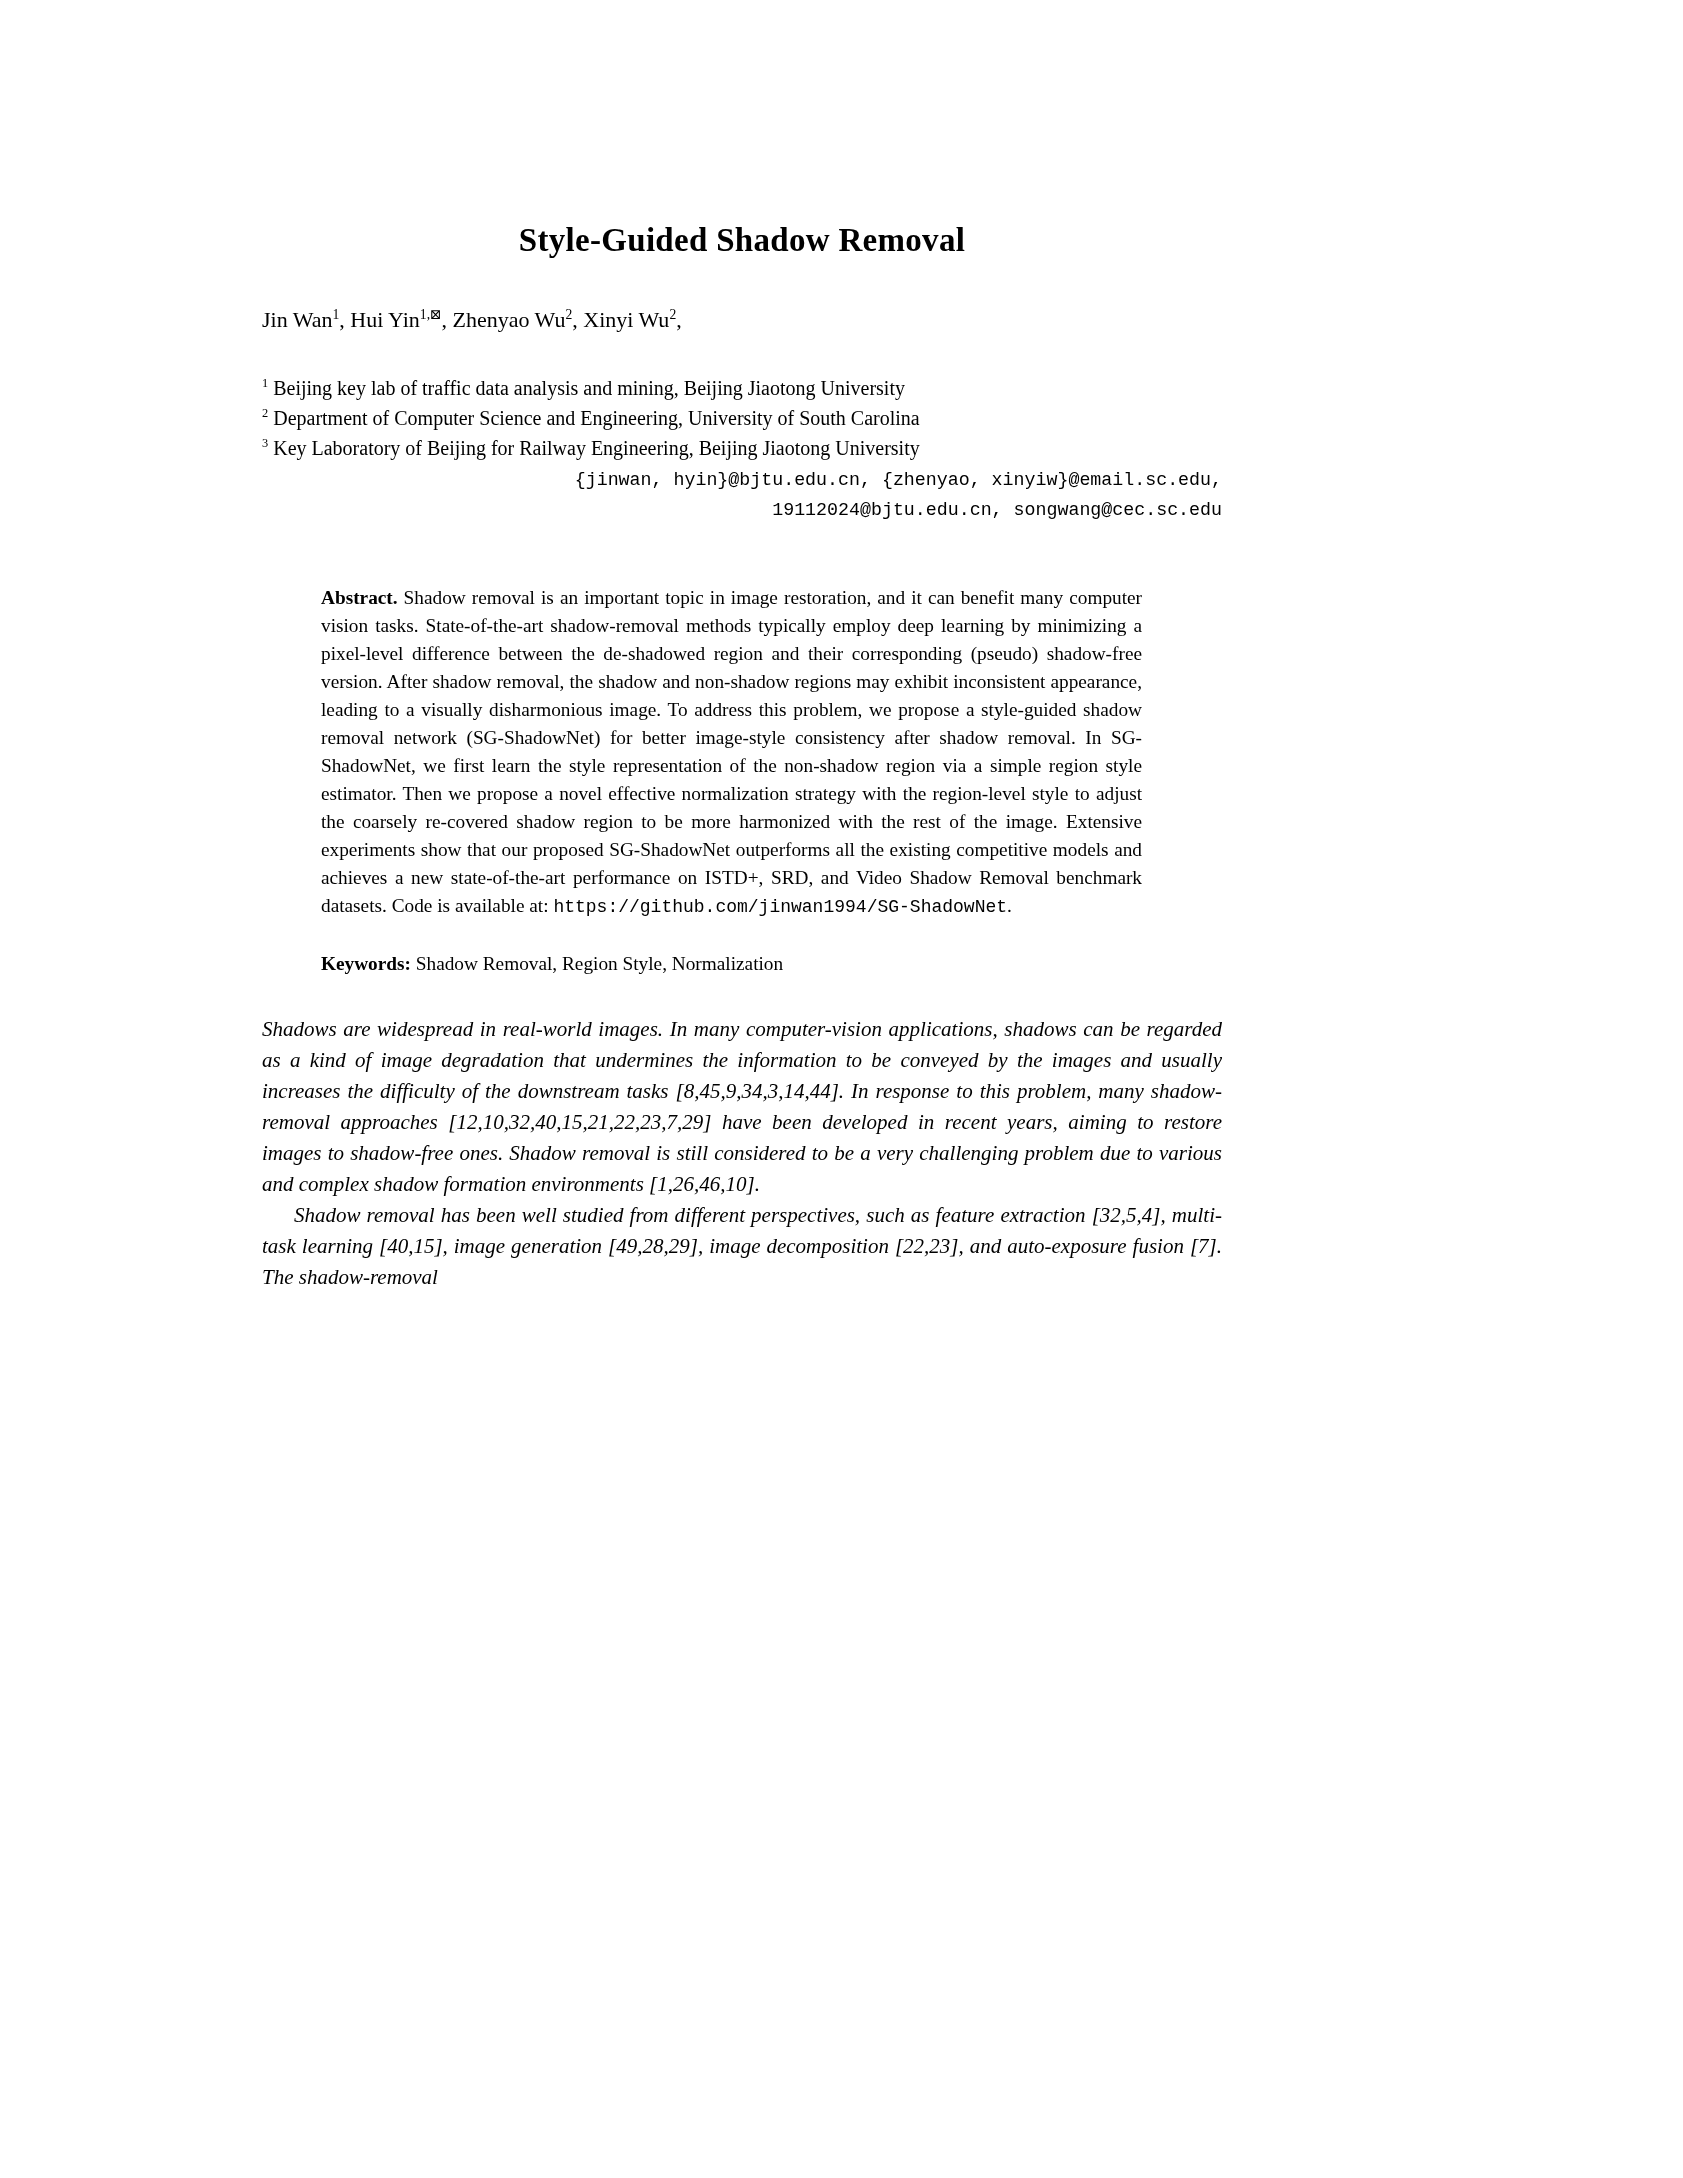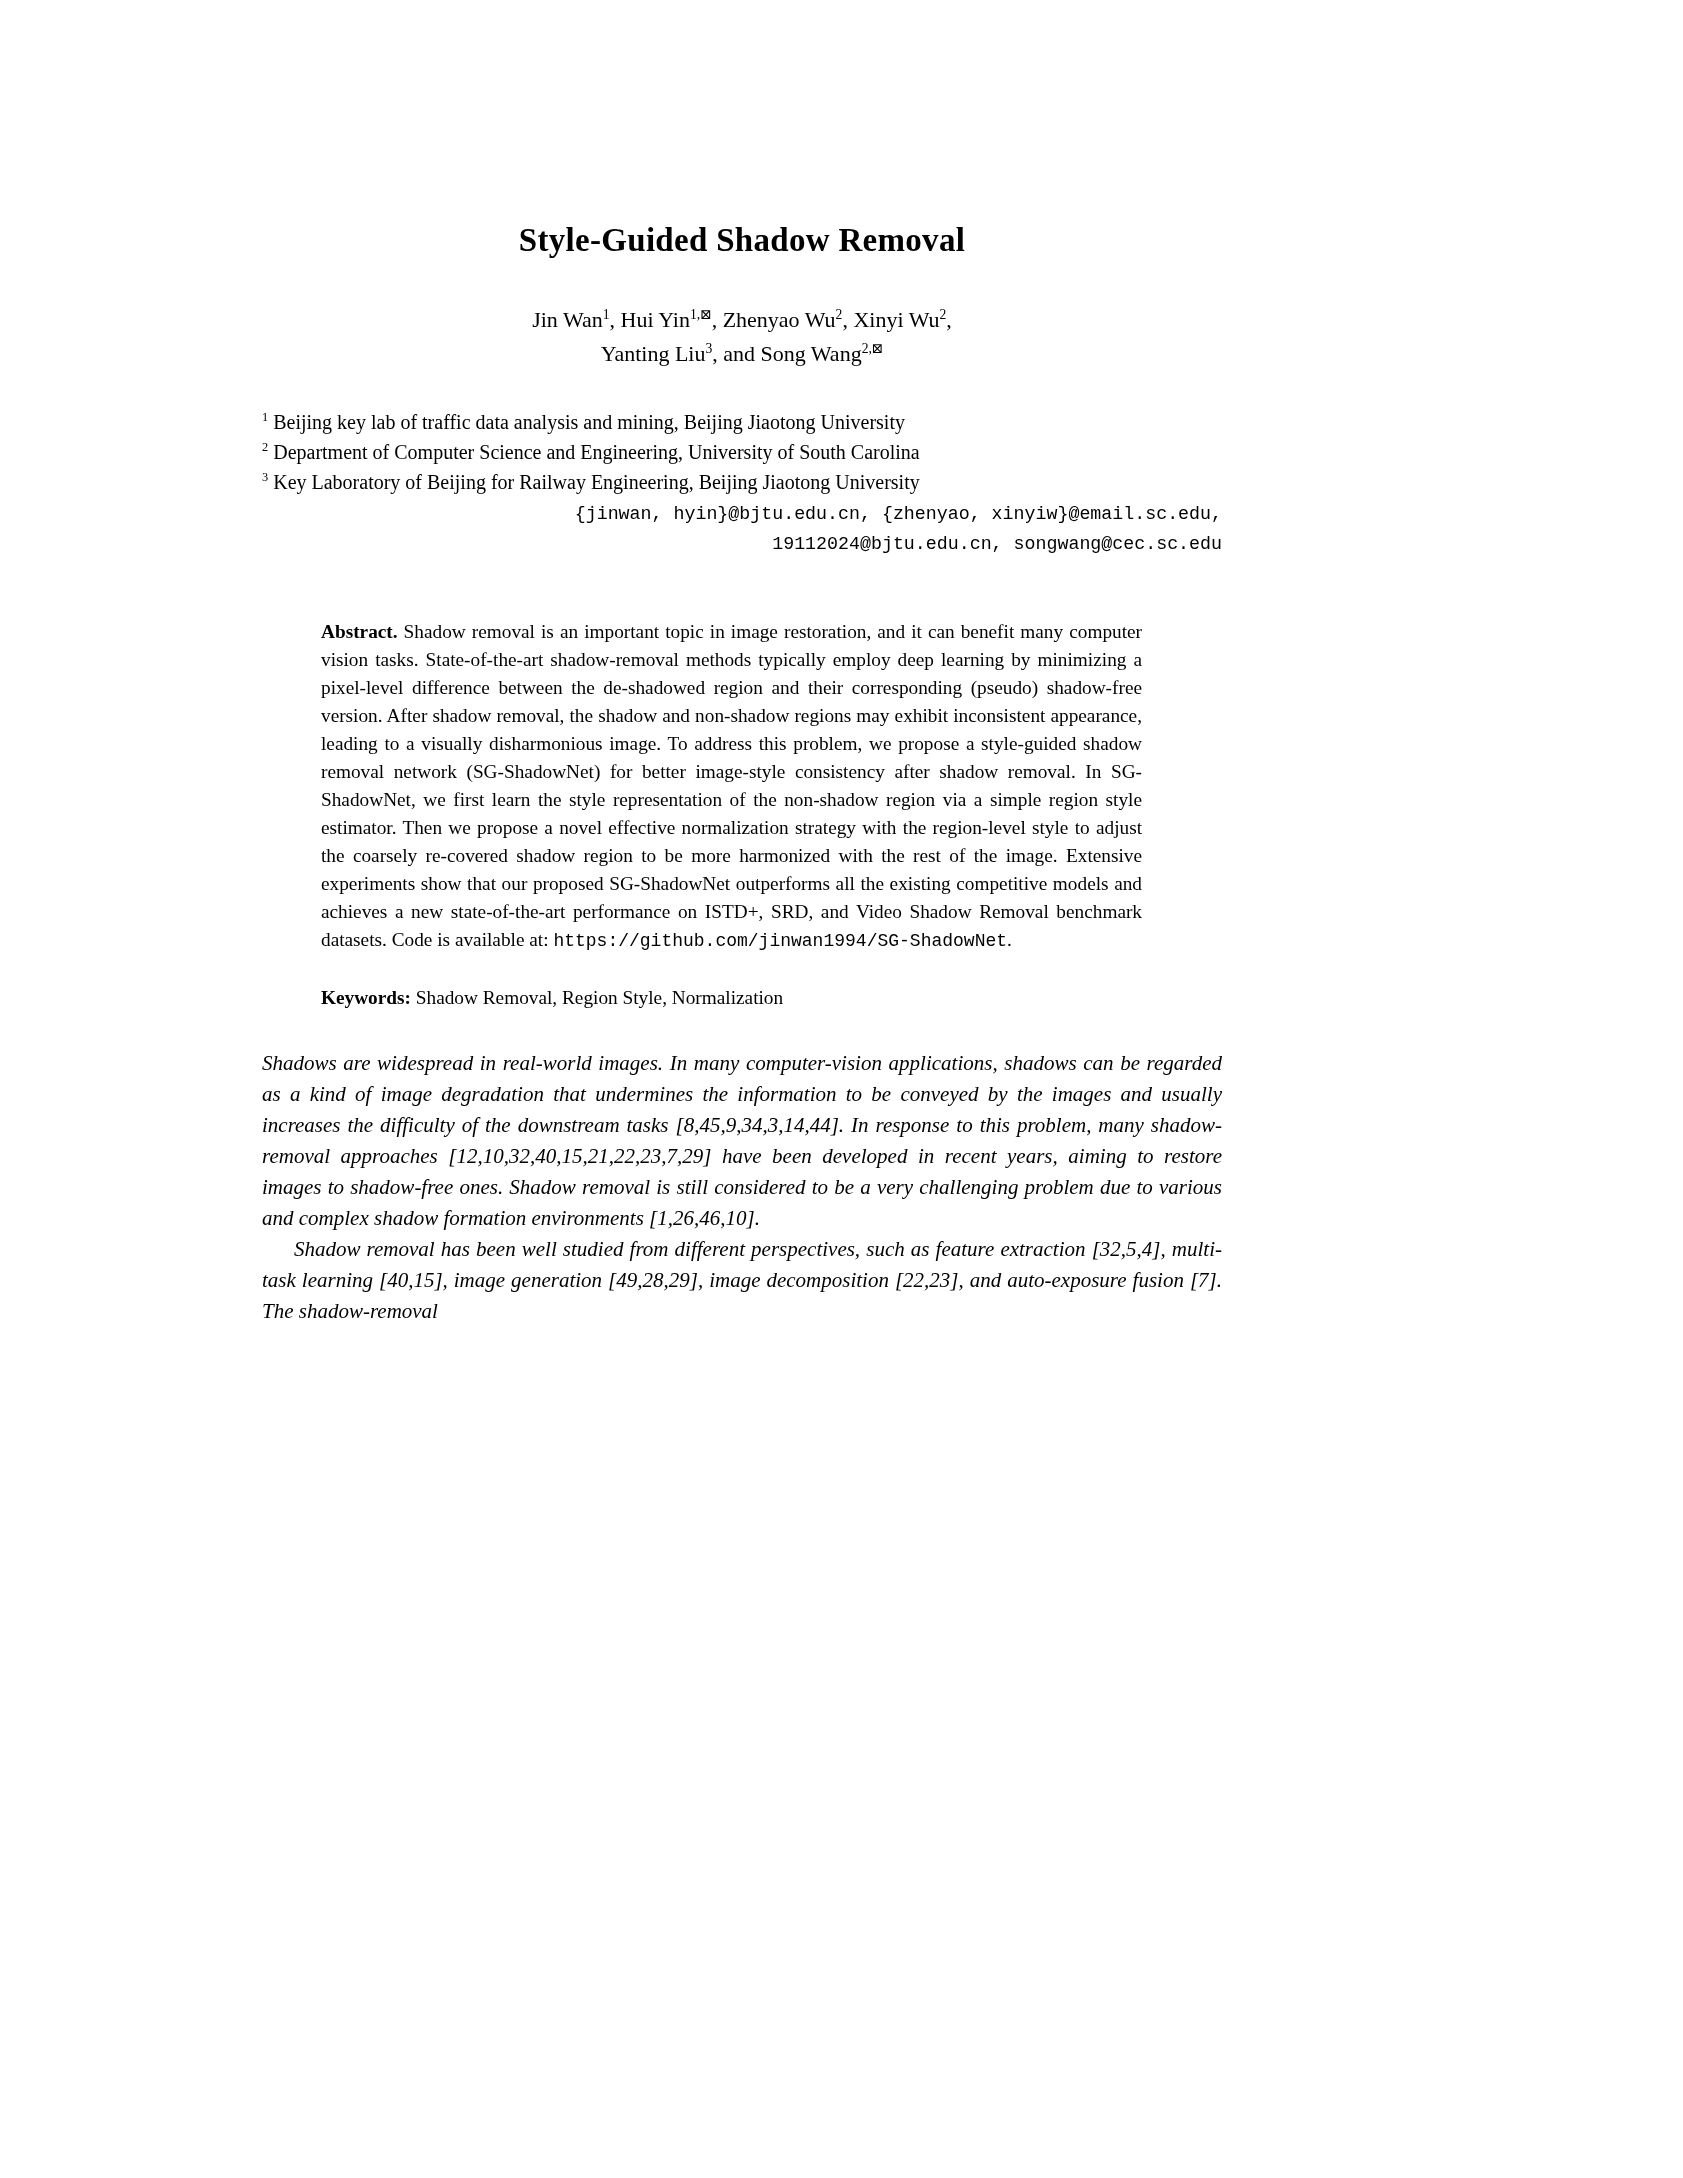--- a/index.html
+++ b/index.html
@@ -23,21 +23,20 @@
   }
   .title {
     margin: 0;
     font-size: 33px;
     font-weight: bold;
     text-align: center;
     letter-spacing: 0.3px;
   }
   .authors {
     margin-top: 44px;
-    text-align: center;
     font-size: 22px;
     line-height: 34px;
   }
   .authors sup, .affiliations sup {
     font-size: 0.62em;
     line-height: 0;
   }
   .affiliations {
     margin-top: 36px;
     text-align: left;
@@ -102,23 +101,20 @@
 
 <div class="page">
   <div class="content">
 
     <h1 class="title">Style-Guided Shadow Removal</h1>
 
     <div class="authors">
       <div class="author-line">
         <span>Jin Wan</span><sup>1</sup><span>, </span><span>Hui Yin</span><sup>1,⊠</sup><span>, </span><span>Zhenyao Wu</span><sup>2</sup><span>, </span><span>Xinyi Wu</span><sup>2</sup><span>,</span>
       </div>
-      <div class="author-line">
-        <span>Yanting Liu</span><sup>3</sup><span>, and </span><span>Song Wang</span><sup>2,⊠</sup>
-      </div>
     </div>
 
     <div class="affiliations">
       <div class="affiliation-line">
         <sup class="marker">1</sup><span>Beijing key lab of traffic data analysis and mining, Beijing Jiaotong University</span>
       </div>
       <div class="affiliation-line">
         <sup class="marker">2</sup><span>Department of Computer Science and Engineering, University of South Carolina</span>
       </div>
       <div class="affiliation-line">

